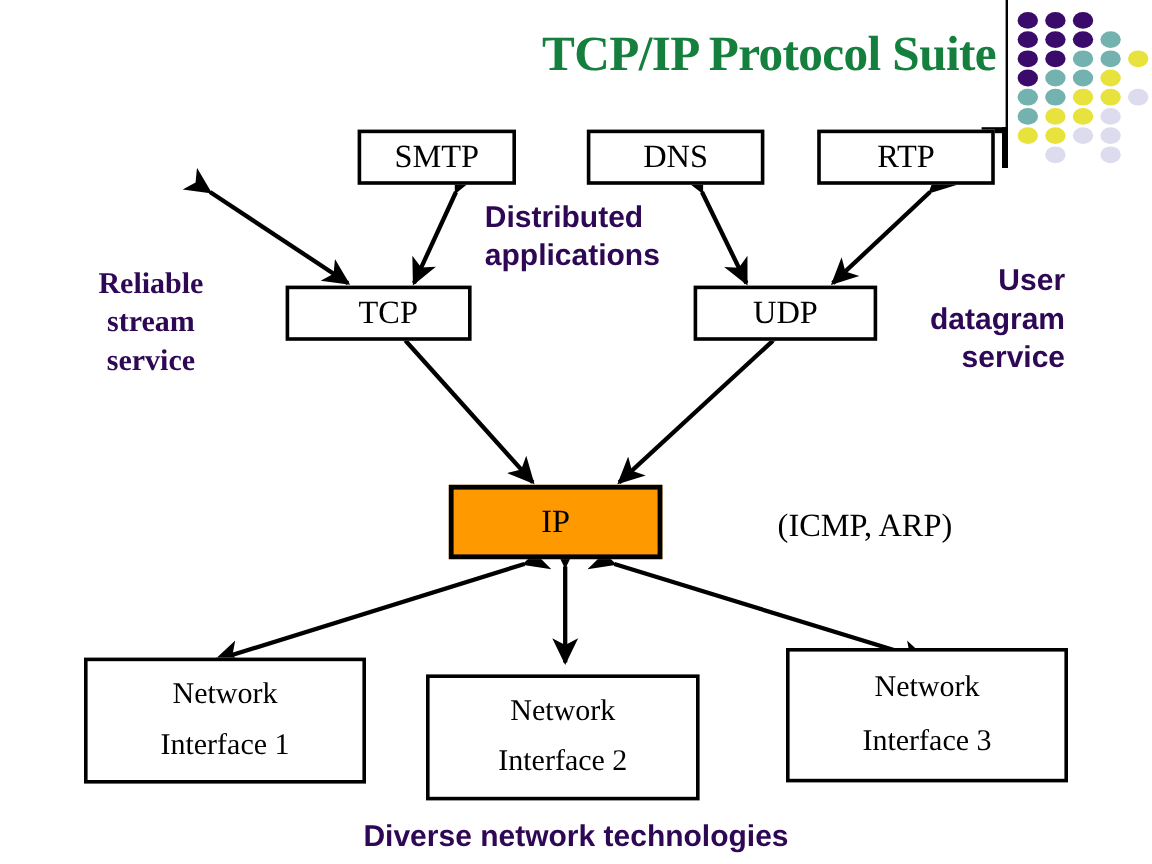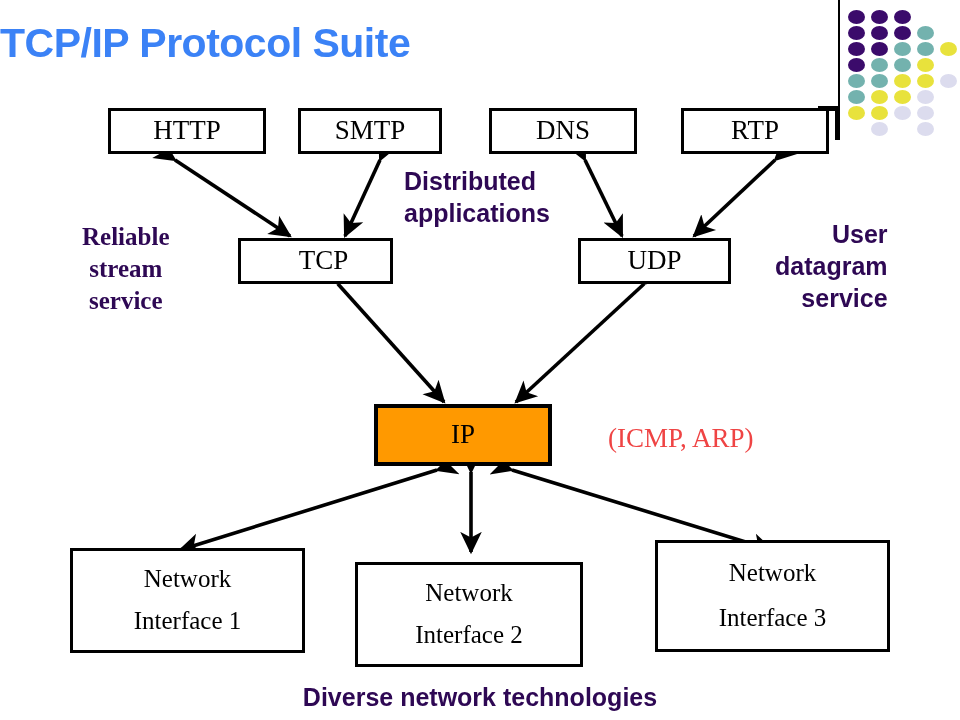--- a/index.html
+++ b/index.html
@@ -15,26 +15,26 @@
     overflow: hidden;
     font-family: "Liberation Serif", serif;
   }
 
   
   #title {
     position: absolute;
     left: 0;
     top: 20px;
     width: 830px;
-    text-align: left;
-    font-family: Liberation Sans, sans-serif;
+    text-align: right;
+    font-family: Liberation Serif, serif;
     font-weight: bold;
     font-size: 41px;
     letter-spacing: -0.5px;
-    color: #3b82f6;
+    color: #15803d;
     white-space: nowrap;
   }
 
   
   #deco-rule {
     position: absolute;
     left: 838px;
     top: 0px;
     width: 2px;
     height: 108px;
@@ -110,25 +110,25 @@
     left: 0;
     top: 681px;
     width: 960px;
     text-align: center;
     font-size: 25px;
   }
 
   
   #label-icmp {
     position: absolute;
-    left: 608px;
+    left: 648px;
     top: 423px;
     font-family: "Liberation Serif", serif;
     font-size: 27px;
-    color: #ef4444;
+    color: #000000;
     white-space: nowrap;
   }
 
   
   #arrows {
     position: absolute;
     left: 0;
     top: 0;
     width: 960px;
     height: 720px;
@@ -199,24 +199,21 @@
       <line x1="644" y1="284" x2="516" y2="402"></line>
 
       <line x1="437" y1="470" x2="180" y2="550"></line>
 
       <line x1="471" y1="472" x2="471" y2="552"></line>
 
       <line x1="512" y1="470" x2="772" y2="550"></line>
     </g>
   </svg>
 
-  <div class="box" style="left:108px; top:108px; width:158px; height:46px;">
-    <span>HTTP</span>
-  </div>
-  <div class="box" style="left:298px; top:108px; width:144px; height:46px;">
+  <div class="box" style="left:298px; top:108px; width:132px; height:46px;">
     <span>SMTP</span>
   </div>
   <div class="box" style="left:489px; top:108px; width:148px; height:46px;">
     <span>DNS</span>
   </div>
   <div class="box" style="left:681px; top:108px; width:148px; height:46px;">
     <span>RTP</span>
   </div>
 
   <div class="box" style="left:238px; top:238px; width:155px; height:46px;padding-left:16px;">

